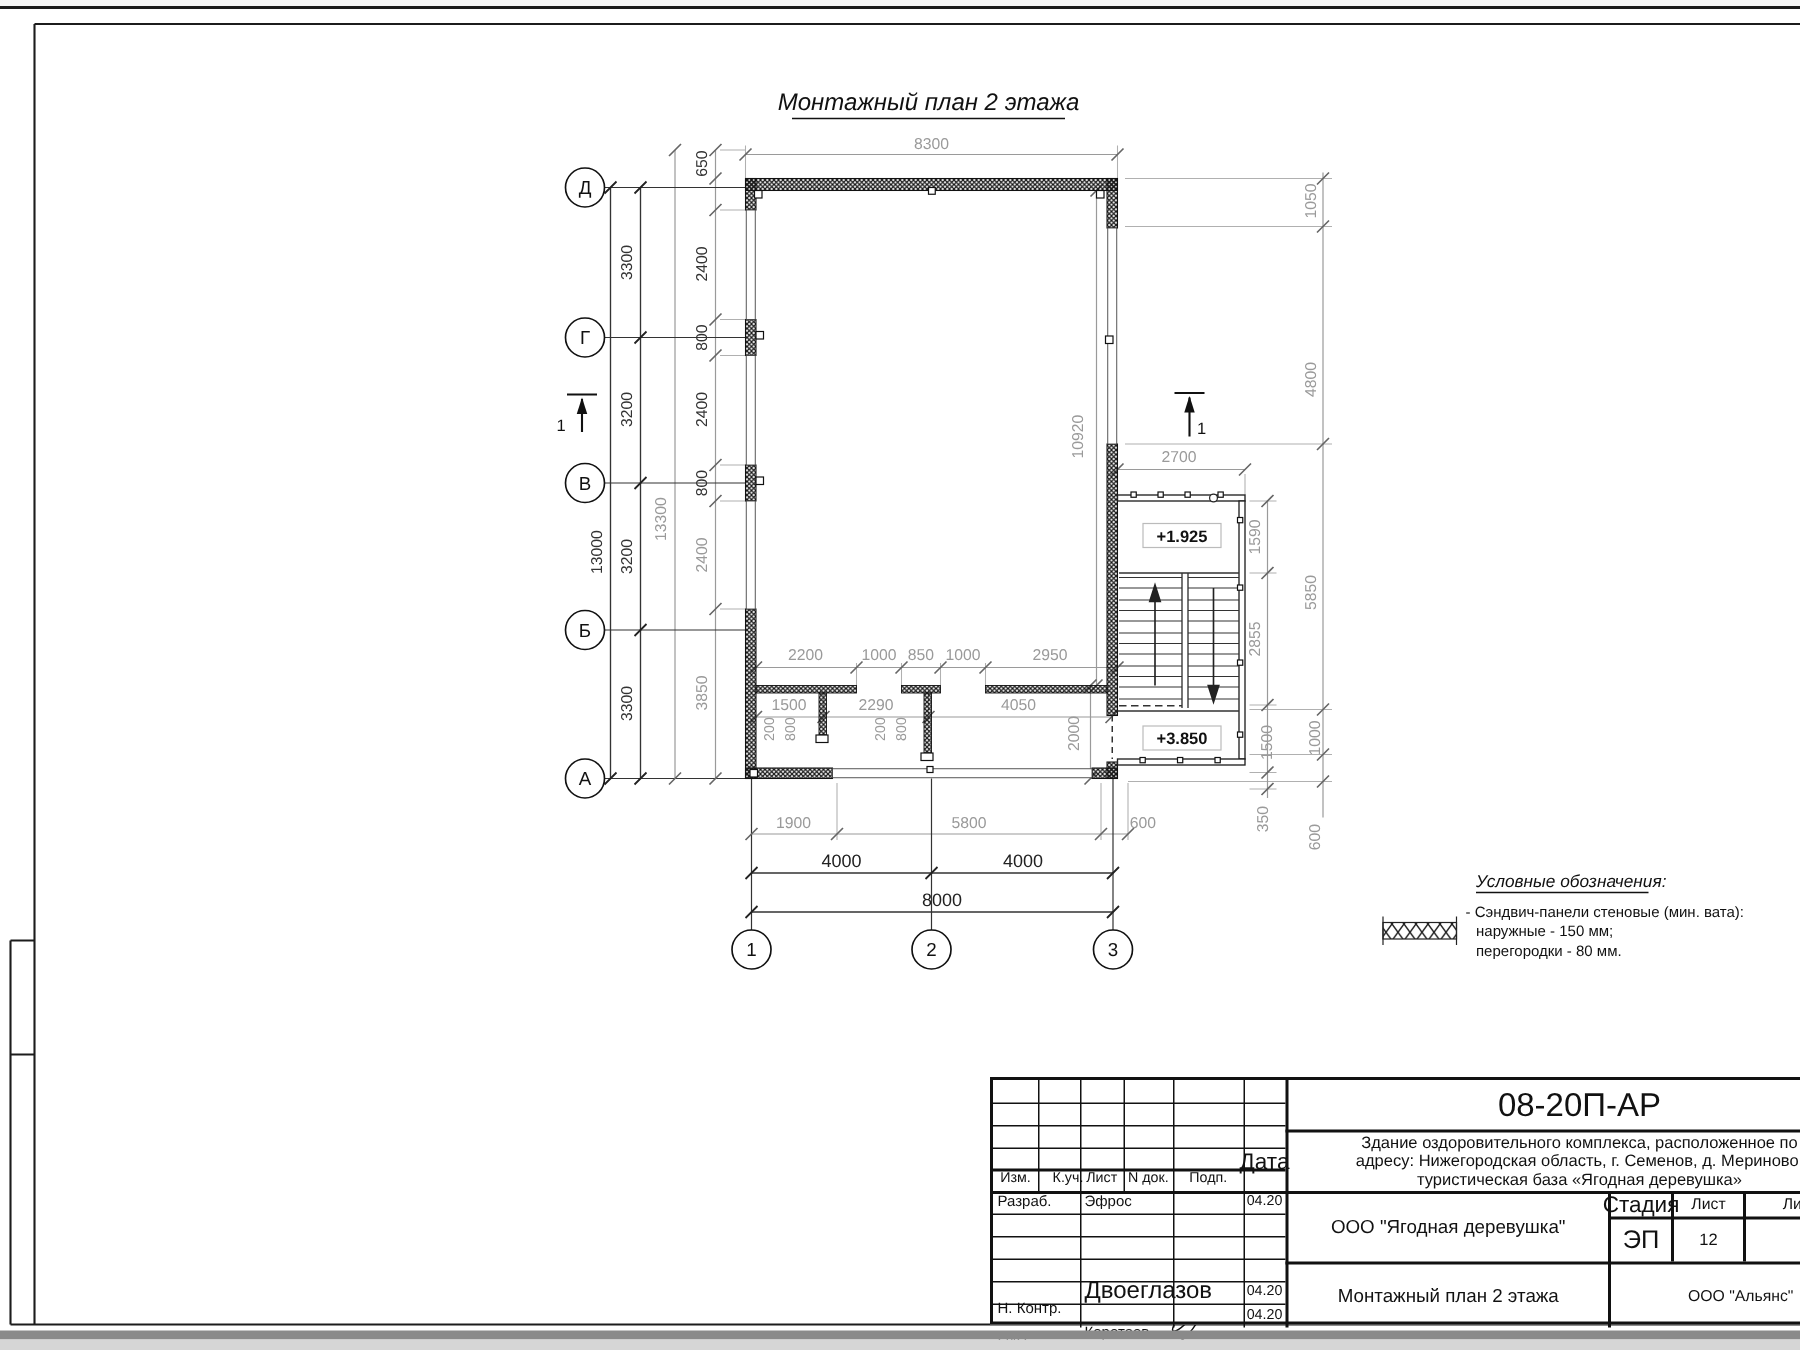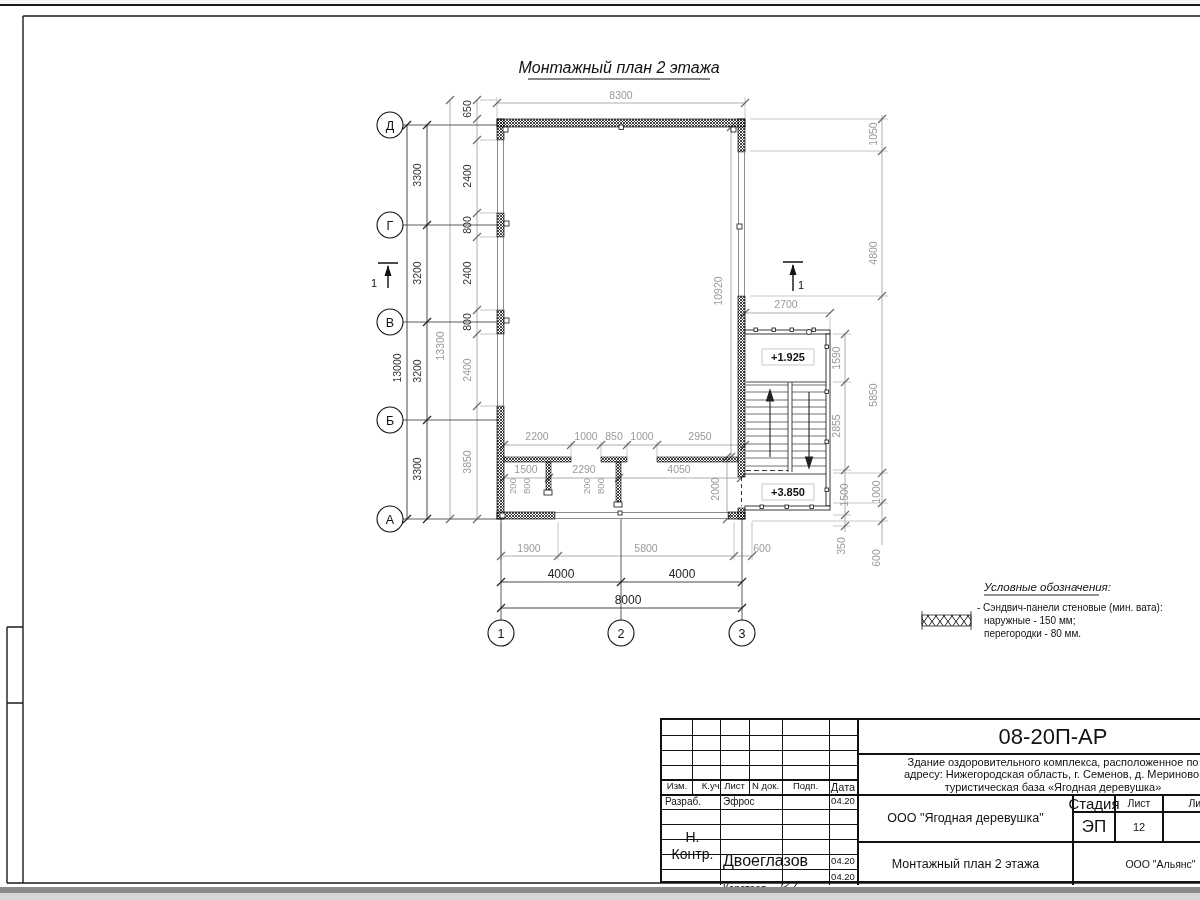--- a/index.html
+++ b/index.html
@@ -303,26 +303,26 @@
   <div class="hline" style="left:0;top:149px;width:195px;height:1px"></div>
   <div class="hline" style="left:195px;top:33px;width:390px;height:2px"></div>
   <div class="hline" style="left:410px;top:91px;width:175px;height:2px"></div>
   <div class="hline" style="left:195px;top:121px;width:390px;height:2px"></div>
 
   <div class="cell" style="left:0;top:59px;width:30px;height:15px;font-size:9.5px">Изм.</div>
   <div class="cell" style="left:36px;top:59px;width:28px;height:15px;font-size:9.5px">К.уч.</div>
   <div class="cell" style="left:58px;top:59px;width:29px;height:15px;font-size:9.5px">Лист</div>
   <div class="cell" style="left:87px;top:59px;width:33px;height:15px;font-size:9.5px">N док.</div>
   <div class="cell" style="left:120px;top:59px;width:47px;height:15px;font-size:9.5px">Подп.</div>
-  <div class="cell" style="left:167px;top:59px;width:28px;height:16px;font-size:11px">Дата</div>
+  <div class="cell" style="left:167px;top:47px;width:28px;height:16px;font-size:15px">Дата</div>
 
   <div class="cell l" style="left:0;top:74px;width:58px;height:15px;font-size:10px">Разраб.</div>
   <div class="cell l" style="left:58px;top:74px;width:62px;height:15px;font-size:10px">Эфрос</div>
   <div class="cell" style="left:167px;top:74px;width:28px;height:15px;font-size:9.5px">04.20</div>
-  <div class="cell l" style="left:0;top:118px;width:58px;height:15px;font-size:14px">Н. Контр.</div>
+  <div class="cell l" style="left:0;top:145px;width:58px;height:15px;font-size:10px">Н. Контр.</div>
   <div class="cell l" style="left:58px;top:134px;width:62px;height:15px;font-size:16px">Двоеглазов</div>
   <div class="cell" style="left:167px;top:134px;width:28px;height:15px;font-size:9.5px">04.20</div>
   <div class="cell l" style="left:0;top:167px;width:58px;height:16px;font-size:10px">ГИП</div>
   <div class="cell l" style="left:58px;top:161px;width:62px;height:16px;font-size:10px">Коротаев</div>
   <div class="cell" style="left:167px;top:149px;width:28px;height:16px;font-size:9.5px">04.20</div>
 
   <div class="cell" style="left:197px;top:0;width:388px;height:33px;font-size:22px">08-20П-АР</div>
   <div class="cell" style="left:197px;top:35px;width:388px;height:39px;font-size:11px;flex-direction:column;justify-content:center">
     <div>Здание оздоровительного комплекса, расположенное по</div>
     <div>адресу: Нижегородская область, г. Семенов, д. Мериново,</div>

